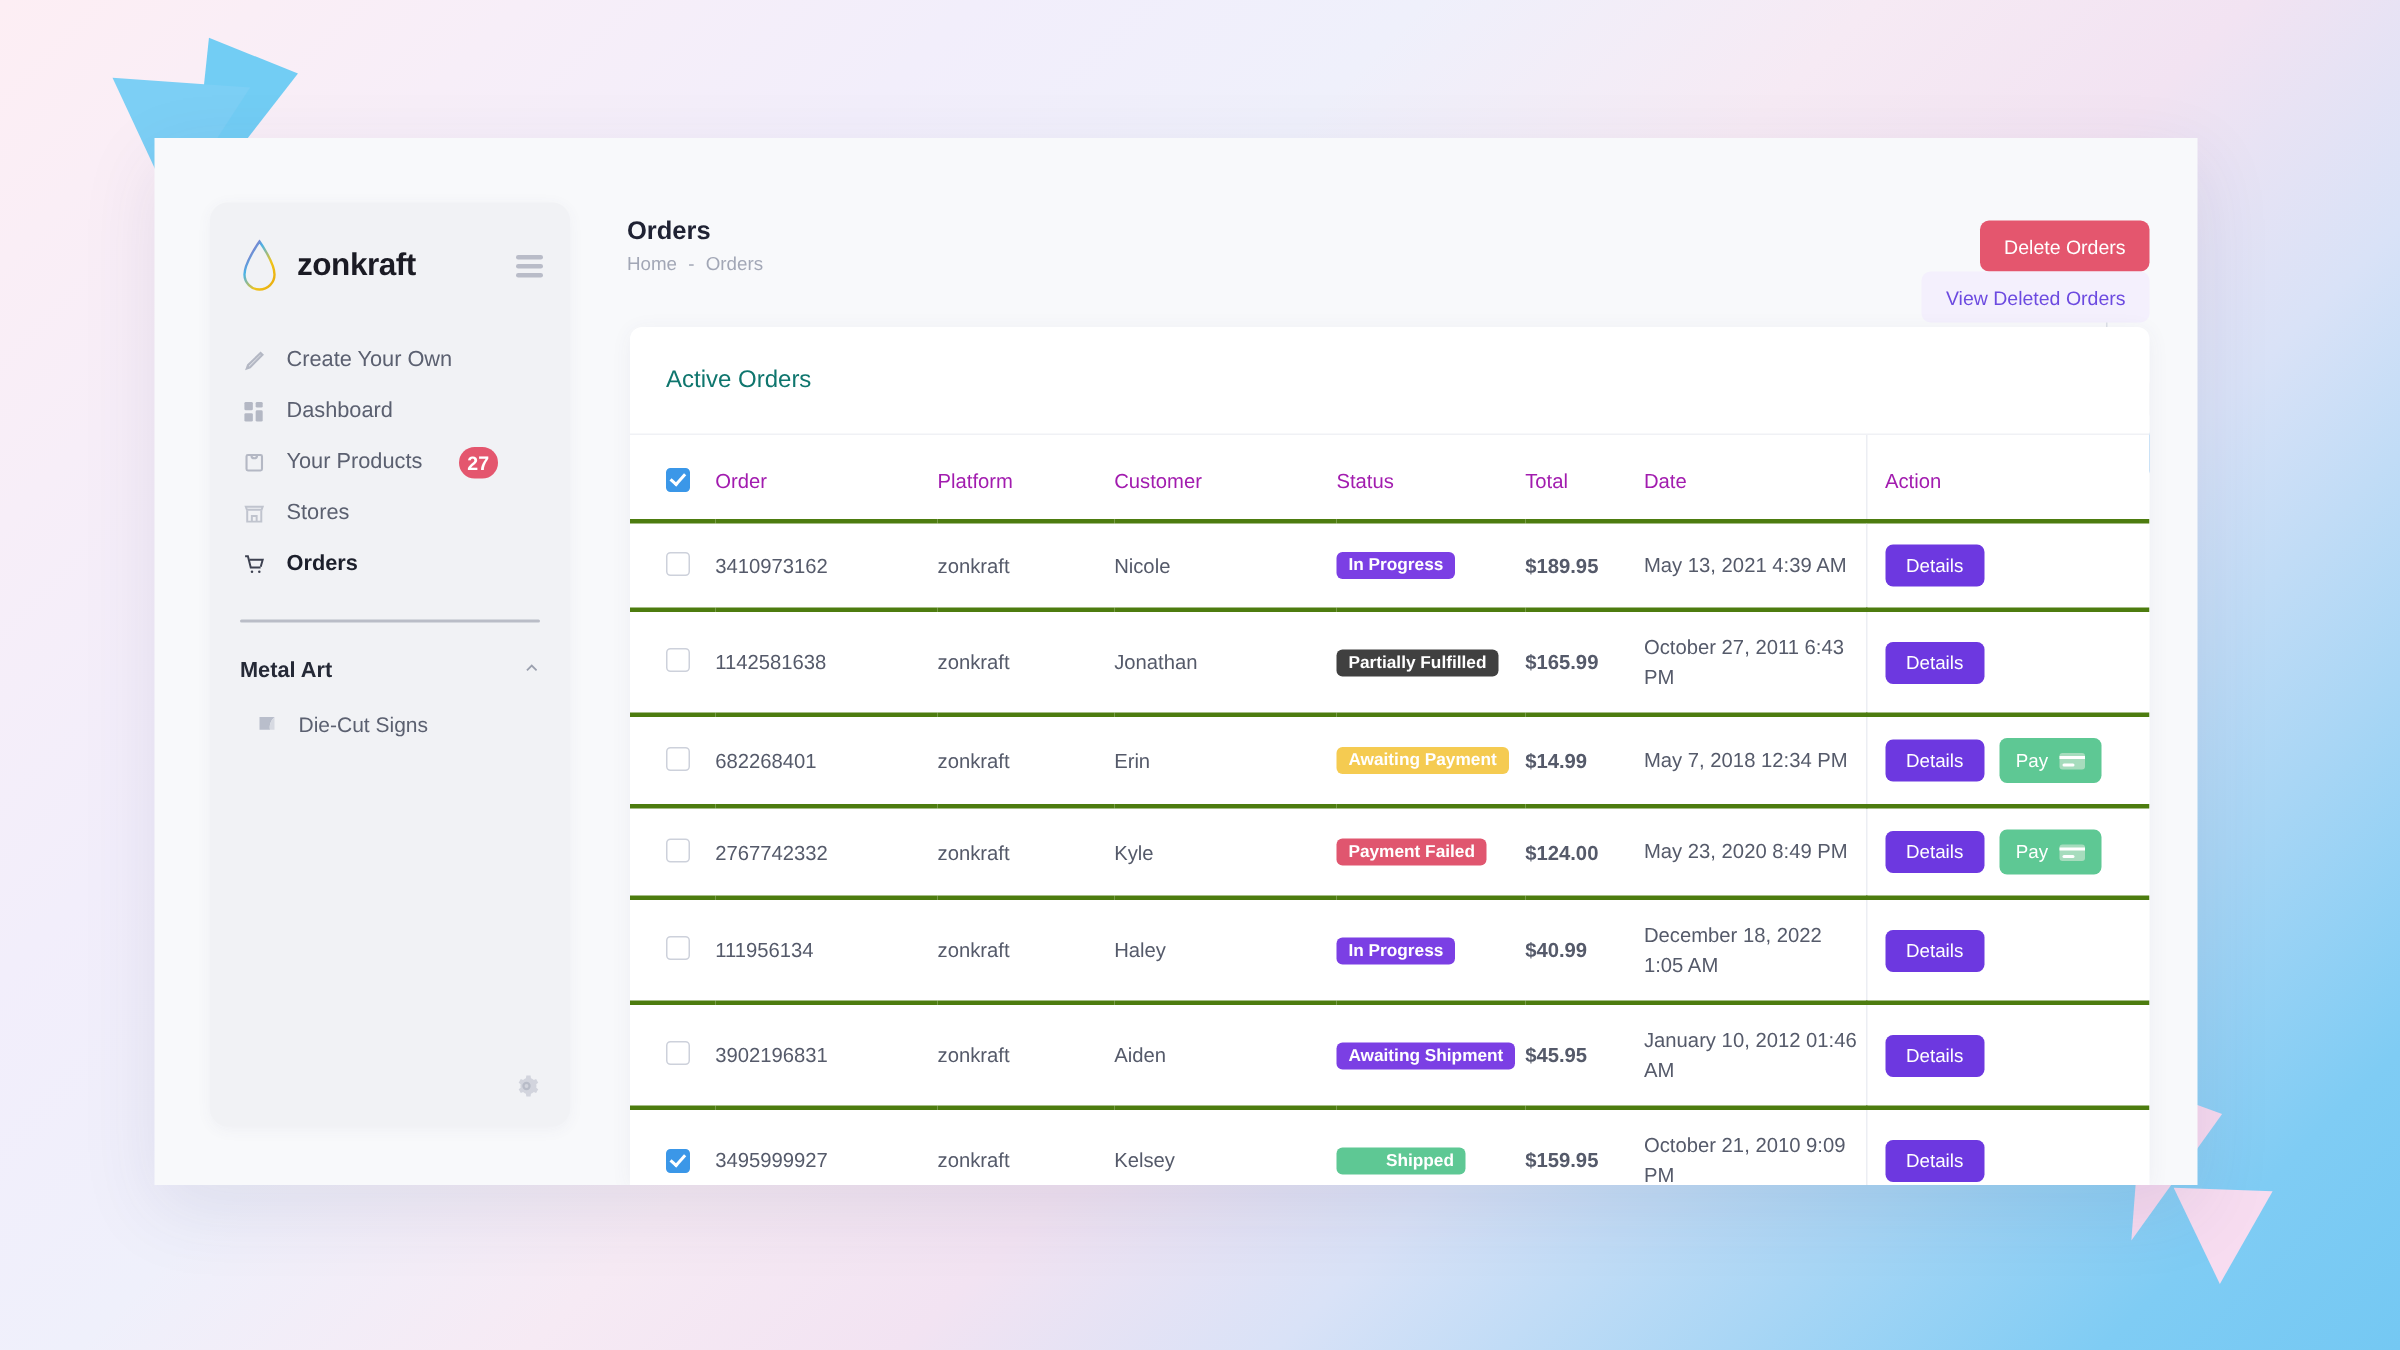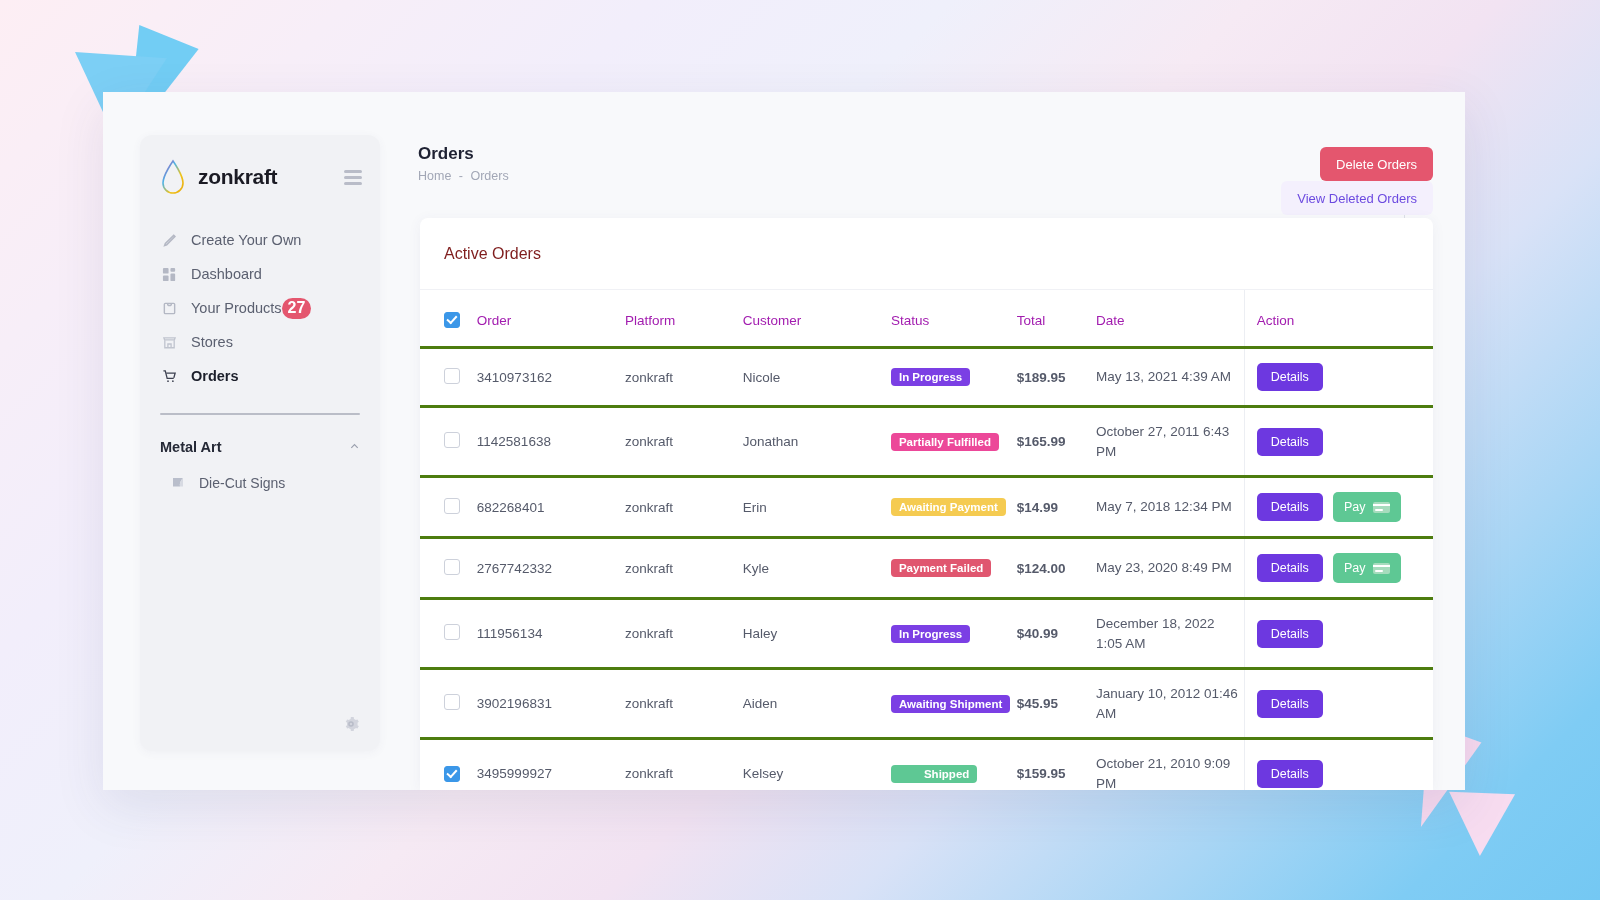--- a/index.html
+++ b/index.html
@@ -105,25 +105,25 @@
   }
   .nav-item + .nav-item { margin-top: 0; }
   .nav-list > div { margin-bottom: 0; }
   .nav-item.active { color: #1c1f2b; font-weight: 700; }
   .nav-icon {
     width: 18px; height: 18px; margin-right: 13px;
     flex: 0 0 auto; display: flex; align-items: center; justify-content: center;
   }
   .nav-label { white-space: nowrap; }
   .badge-count {
-    margin-left: 0;
+    margin-left: 24px;
     min-width: 21px; height: 21px;
     border-radius: 11px;
     background: #e4566e;
-    color: #fff; font-size: 16px; font-weight: 700;
+    color: #fff; font-size: 13px; font-weight: 700;
     display: flex; align-items: center; justify-content: center;
     padding: 0 6px;
   }
   .nav-sep {
     height: 2px; background: #babdc7;
     margin: 20px 20px 0 20px; border-radius: 1px;
   }
   .group-head {
     display: flex; align-items: center;
     padding: 0 20px; height: 40px;
@@ -192,21 +192,21 @@
   
   .card {
     position: absolute;
     left: 317px; top: 126px; right: 32px; bottom: 0;
     background: #fff;
     border-radius: 8px 8px 0 0;
     box-shadow: 0 2px 14px rgba(70,70,120,0.06);
     overflow: hidden;
   }
   .card-title {
-    font-size: 16px; color: #7f1d1d;
+    font-size: 16px; color: #0f766e;
     padding: 27px 0 0 24px;
     font-weight: 400;
   }
   .card-divider { height: 1px; background: #f0f1f5; margin-top: 26px; }
 
   table.orders { width: 100%; border-collapse: collapse; table-layout: fixed; }
   table.orders th, table.orders td { text-align: left; vertical-align: middle; }
   table.orders th {
     font-size: 13.5px; font-weight: 400; color: #a21caf;
     padding: 22px 0 18px 0;
@@ -453,21 +453,21 @@
               <div class="act-wrap">
                 <button class="btn btn-details">Details</button>
               </div>
             </td>
           </tr>
           <tr>
             <td class="col-check"><span class="chk"></span></td>
             <td class="col-order order-id">1142581638</td>
             <td class="col-platform">zonkraft</td>
             <td class="col-customer">Jonathan</td>
-            <td class="col-status"><span class="pill" style="background: #ec4899;">Partially Fulfilled</span></td>
+            <td class="col-status"><span class="pill" style="background: #404040;">Partially Fulfilled</span></td>
             <td class="col-total total-cell">$165.99</td>
             <td class="col-date date-cell">October 27, 2011 6:43 PM</td>
             <td class="col-action">
               <div class="act-wrap">
                 <button class="btn btn-details">Details</button>
               </div>
             </td>
           </tr>
           <tr>
             <td class="col-check"><span class="chk"></span></td>

